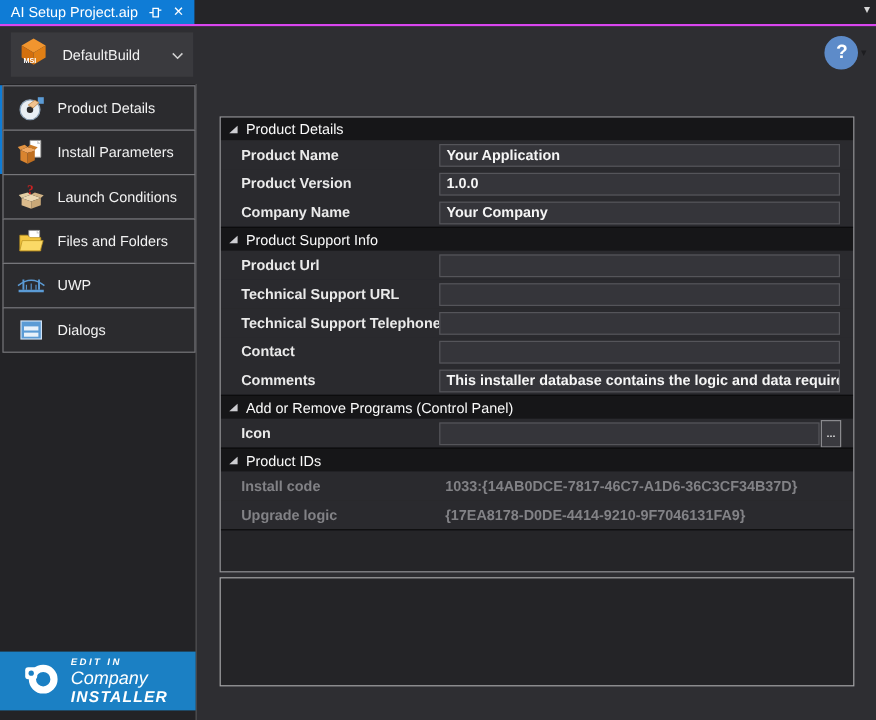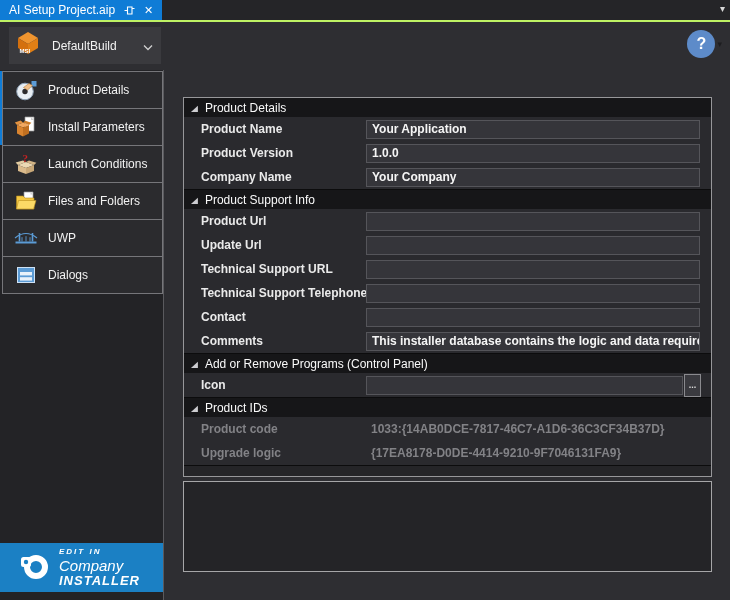--- a/index.html
+++ b/index.html
@@ -2,21 +2,21 @@
 <html><head>
 <meta charset="utf-8">
 <style>
   html,body{margin:0;padding:0;background:#1e1e1e;}
   .window{position:relative;width:730px;height:600px;overflow:hidden;
     font-family:"Liberation Sans","DejaVu Sans",sans-serif;color:#f0f0f0;
     background:#2e2e32;}
 
   
   .tabstrip{position:absolute;top:0;left:0;right:0;height:20px;background:#252528;
-    border-bottom:2px solid #bef264;display:flex;align-items:stretch;}
+    border-bottom:2px solid #d946ef;display:flex;align-items:stretch;}
   .tab{display:flex;align-items:center;gap:9px;background:#0f7cd6;color:#fff;
     padding:0 9px;font-size:12px;cursor:default;}
   .tab-label{white-space:nowrap;}
   .tab-pin{display:flex;align-items:center;}
   .tab-close{font-size:11px;color:#fff;line-height:1;}
   .strip-caret{position:absolute;right:5px;top:3px;font-size:10px;color:#d8d8d8;}
 
   
   .toolbar{position:absolute;top:22px;left:0;right:0;height:48px;background:#2e2e32;padding-left:24px;}
   .build-select{position:absolute;left:9px;top:5px;width:152px;height:37px;
@@ -245,26 +245,20 @@
           <span class="tri">◢</span>
           <span class="sec-title">Product Support Info</span>
         </div>
         <div class="grid-row">
           <span class="row-label">Product Url</span>
           <div class="input-box">
             <span class="input-value"></span>
           </div>
         </div>
         <div class="grid-row">
-          <span class="row-label">Update Url</span>
-          <div class="input-box">
-            <span class="input-value"></span>
-          </div>
-        </div>
-        <div class="grid-row">
           <span class="row-label">Technical Support URL</span>
           <div class="input-box">
             <span class="input-value"></span>
           </div>
         </div>
         <div class="grid-row">
           <span class="row-label">Technical Support Telephone</span>
           <div class="input-box">
             <span class="input-value"></span>
           </div>
@@ -290,21 +284,21 @@
           <div class="input-box with-browse">
             <span class="input-value"></span>
           </div>
           <div class="browse-btn">...</div>
         </div>
         <div class="grid-section">
           <span class="tri">◢</span>
           <span class="sec-title">Product IDs</span>
         </div>
         <div class="grid-row readonly">
-          <span class="row-label">Product code</span>
+          <span class="row-label">Install code</span>
           <span class="row-value-readonly">1033:{14AB0DCE-7817-46C7-A1D6-36C3CF34B37D}</span>
         </div>
         <div class="grid-row readonly">
           <span class="row-label">Upgrade logic</span>
           <span class="row-value-readonly">{17EA8178-D0DE-4414-9210-9F7046131FA9}</span>
         </div>
         <div class="grid-filler"></div>
       </div>
     <div class="desc-panel"></div>
   </div>

